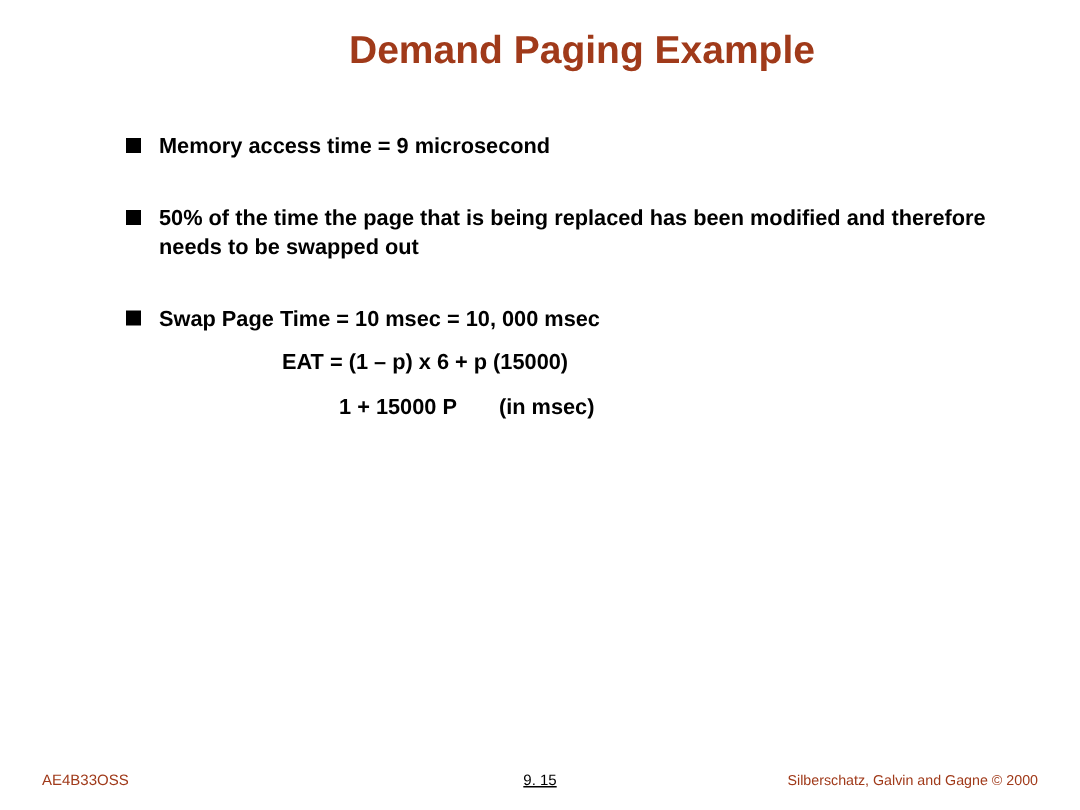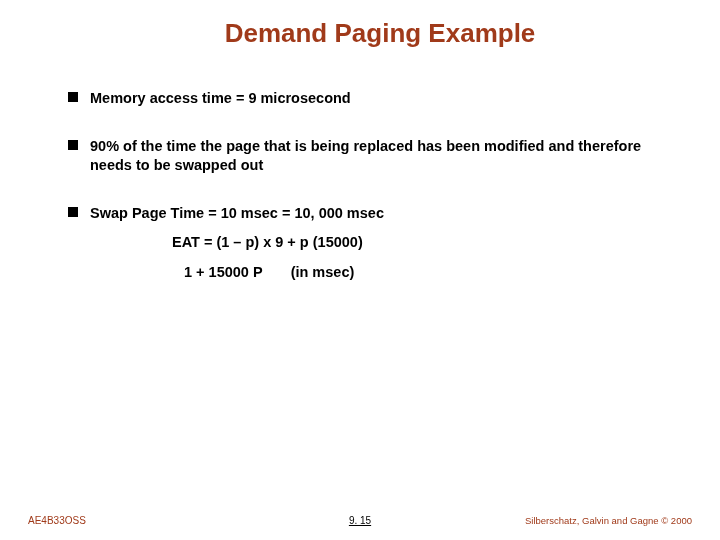--- a/index.html
+++ b/index.html
@@ -1,21 +1,21 @@
 <!DOCTYPE html>
 <html><head>
 <meta charset="utf-8">
 <style>
   * { margin: 0; padding: 0; box-sizing: border-box; }
   html, body { width: 720px; height: 540px; background: #fff; font-family: Arial, Helvetica, sans-serif; color: #000; }
   .slide {
     width: 720px;
     height: 540px;
     position: relative;
-    padding: 18px 40px 0 40px;
+    padding: 18px 40px 0 56px;
   }
   .title {
     text-align: center;
     font-weight: bold;
     font-size: 26px;
     color: #a03a1a;
     margin-bottom: 40px;
     padding-left: 40px;
   }
   .bullets {
@@ -40,21 +40,21 @@
     background: #000;
   }
   .indent1 {
     font-weight: bold;
     font-size: 14.5px;
     margin: 10px 0 10px 82px;
   }
   .indent2-row {
     font-weight: bold;
     font-size: 14.5px;
-    margin: 6px 0 6px 94px;
+    margin: 6px 0 6px 120px;
   }
   .indent2-row .gap { display: inline-block; width: 28px; }
   .footer {
     position: absolute;
     bottom: 14px;
     left: 0;
     width: 720px;
     padding: 0 28px;
     display: flex;
     justify-content: space-between;
@@ -73,24 +73,24 @@
 </style>
 </head>
 <body>
 
 <div class="slide">
 
   <h1 class="title">Demand Paging Example</h1>
 
   <ul class="bullets">
     <li>Memory access time = 9 microsecond</li>
-    <li>90% of the time the page that is being replaced has been modified and therefore needs to be swapped out</li>
+    <li>50% of the time the page that is being replaced has been modified and therefore needs to be swapped out</li>
     <li>
       <span>Swap Page Time = 10 msec = 10, 000 msec</span>
-      <div class="indent1">EAT = (1 – p) x 9 + p (15000)</div>
+      <div class="indent1">EAT = (1 – p) x 6 + p (15000)</div>
       <div class="indent2-row">
         <span>1 + 15000 P</span><span class="gap"></span><span>(in msec)</span>
       </div>
     </li>
   </ul>
 
   <div class="footer">
     <span class="footer-left">AE4B33OSS</span>
     <span class="footer-center">9. 15</span>
     <span class="footer-right">Silberschatz, Galvin and Gagne © 2000</span>

